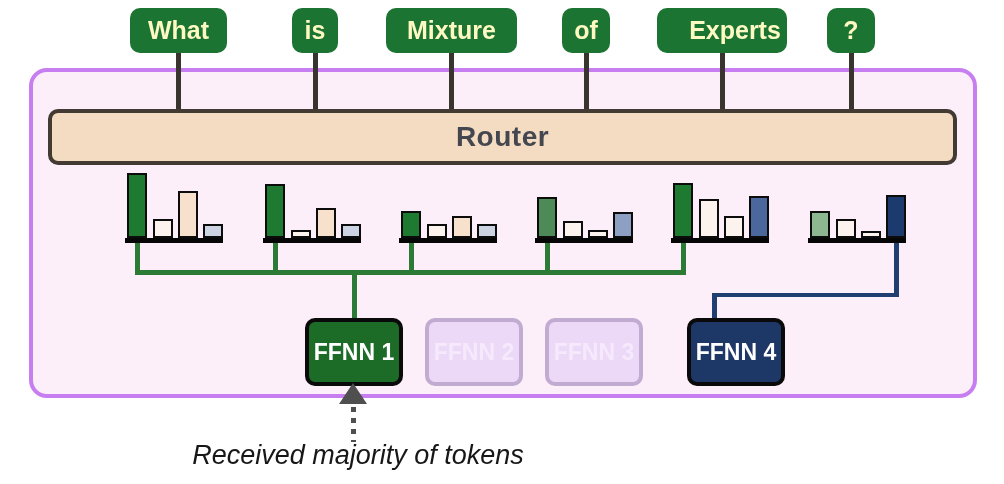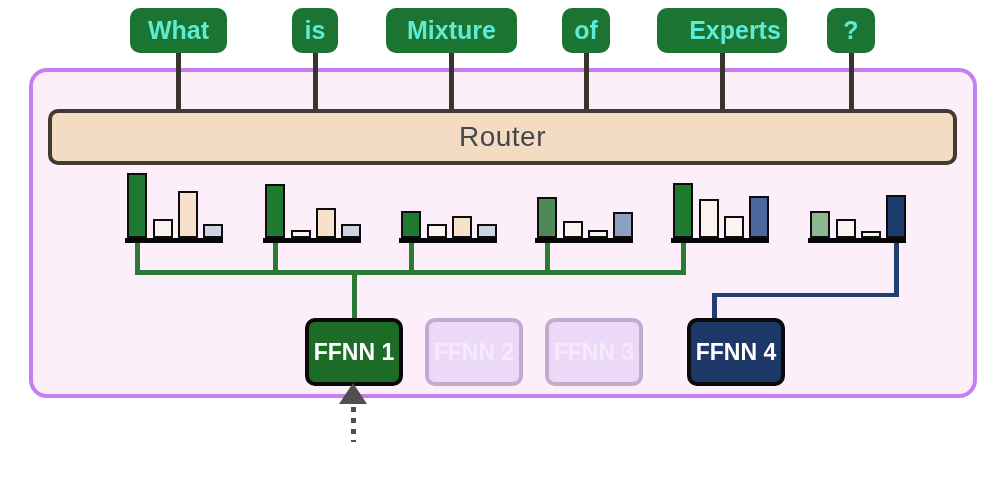--- a/index.html
+++ b/index.html
@@ -11,24 +11,24 @@
     position:absolute; left:29px; top:68px; width:948px; height:330px;
     background:var(--container-fill); border:4.5px solid var(--container-border);
     border-radius:18px; box-sizing:border-box; z-index:0;
   }
   .router {
     position:absolute; left:48px; top:109px; width:909px; height:56px;
     background:var(--router-fill); border:4px solid var(--router-border);
     border-radius:10px; box-sizing:border-box;
     display:flex; align-items:center; justify-content:center; z-index:2;
   }
-  .router-label { font-weight:normal; font-size:28px; color:var(--router-text); letter-spacing:0.5px; }
+  .router-label { font-weight:bold; font-size:28px; color:var(--router-text); letter-spacing:0.5px; }
   .token {
     position:absolute; top:8px; height:45px; background:var(--token-fill);
-    color:#5eead4; font-weight:bold; font-size:25px;
+    color:#fef9c3; font-weight:bold; font-size:25px;
     display:flex; align-items:center; justify-content:center;
     border-radius:10px; z-index:3; box-sizing:border-box;
   }
   .stem { position:absolute; top:50px; height:64px; width:5px; background:var(--stem-color); z-index:1; }
   .chart { position:absolute; z-index:2; }
   .bar { position:absolute; bottom:5px; border:2.5px solid #0c0c0c; box-sizing:border-box; }
   .baseline { position:absolute; left:0; bottom:0; width:100%; height:5.5px; background:#060606; }
   .conn { position:absolute; z-index:1; }
   .conn.green { background:var(--connector-green); }
   .conn.navy { background:var(--connector-navy); }
@@ -138,13 +138,14 @@
       <div class="conn navy" style="left: 711.5px; top: 292.5px; width: 5px; height: 27px;"></div>
     </div>
   <div id="experts">
       <div class="expert green" style="left: 305px;">FFNN 1</div>
       <div class="expert inactive" style="left: 425px;">FFNN 2</div>
       <div class="expert inactive" style="left: 545px;">FFNN 3</div>
       <div class="expert navy" style="left: 687px;">FFNN 4</div>
     </div>
   <div class="arrow-head"></div>
   <div class="arrow-stem"></div>
+  <div class="caption">Received majority of tokens</div>
 </div>
 
 </body></html>

